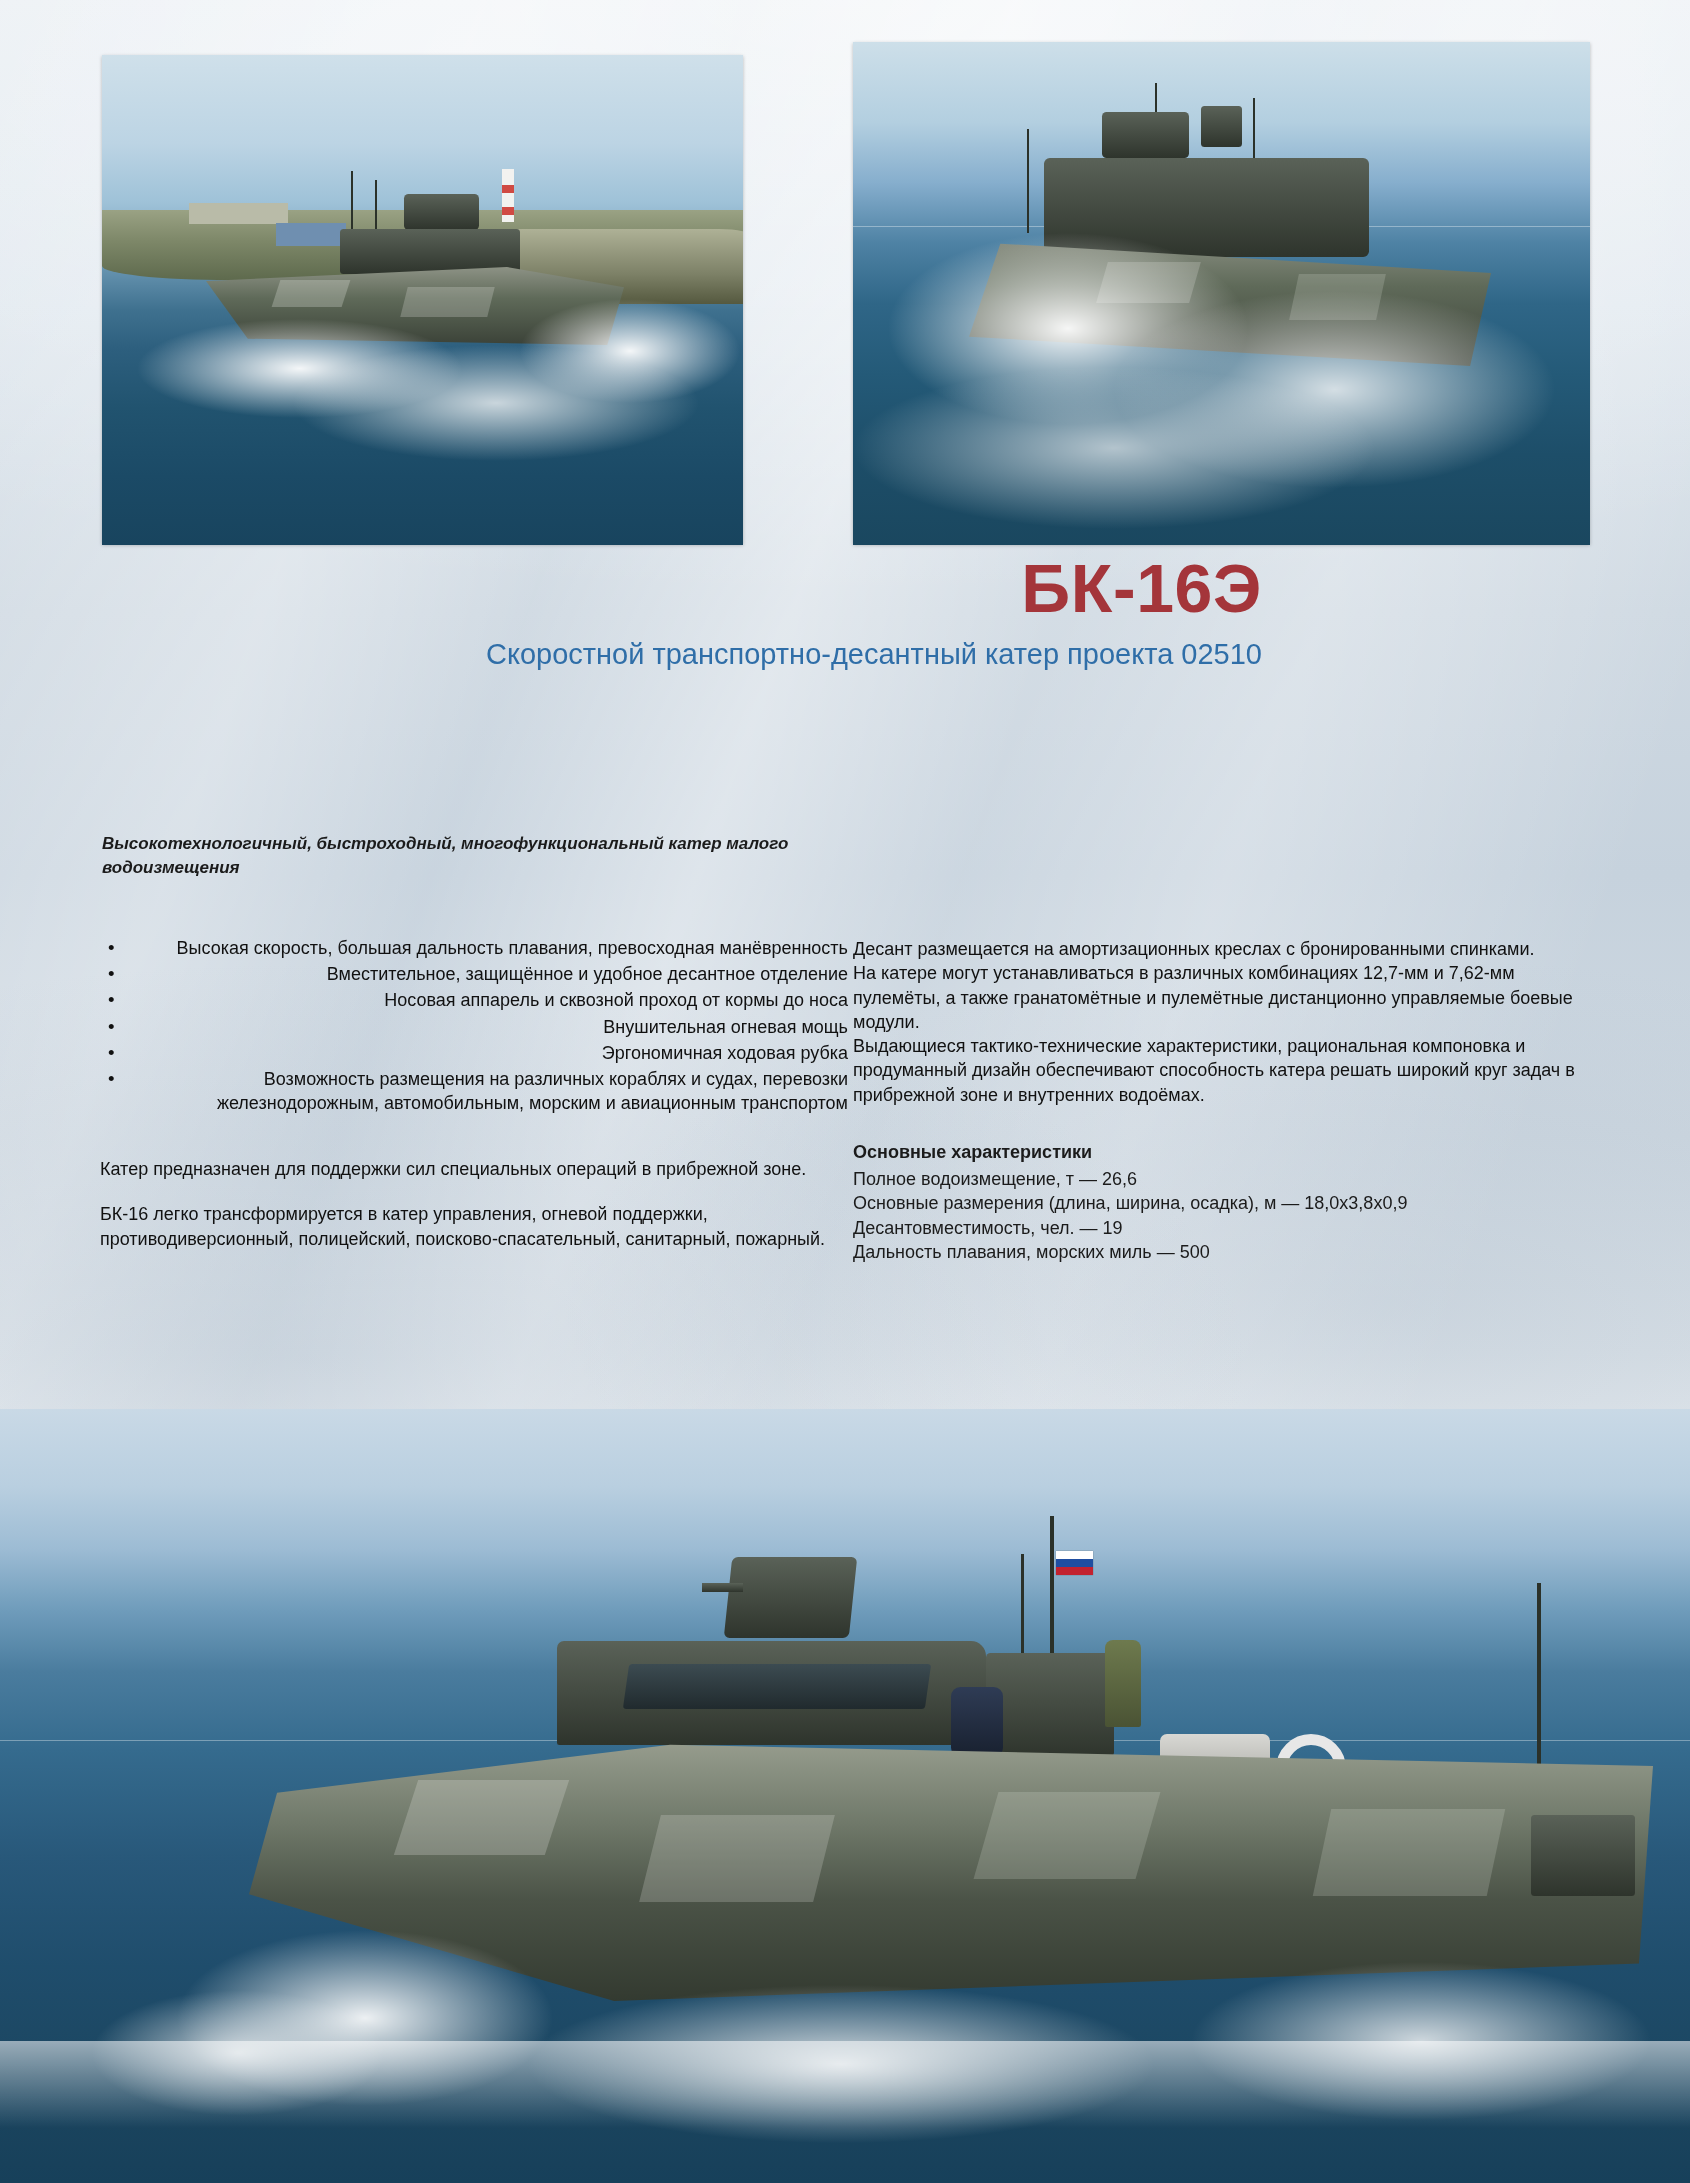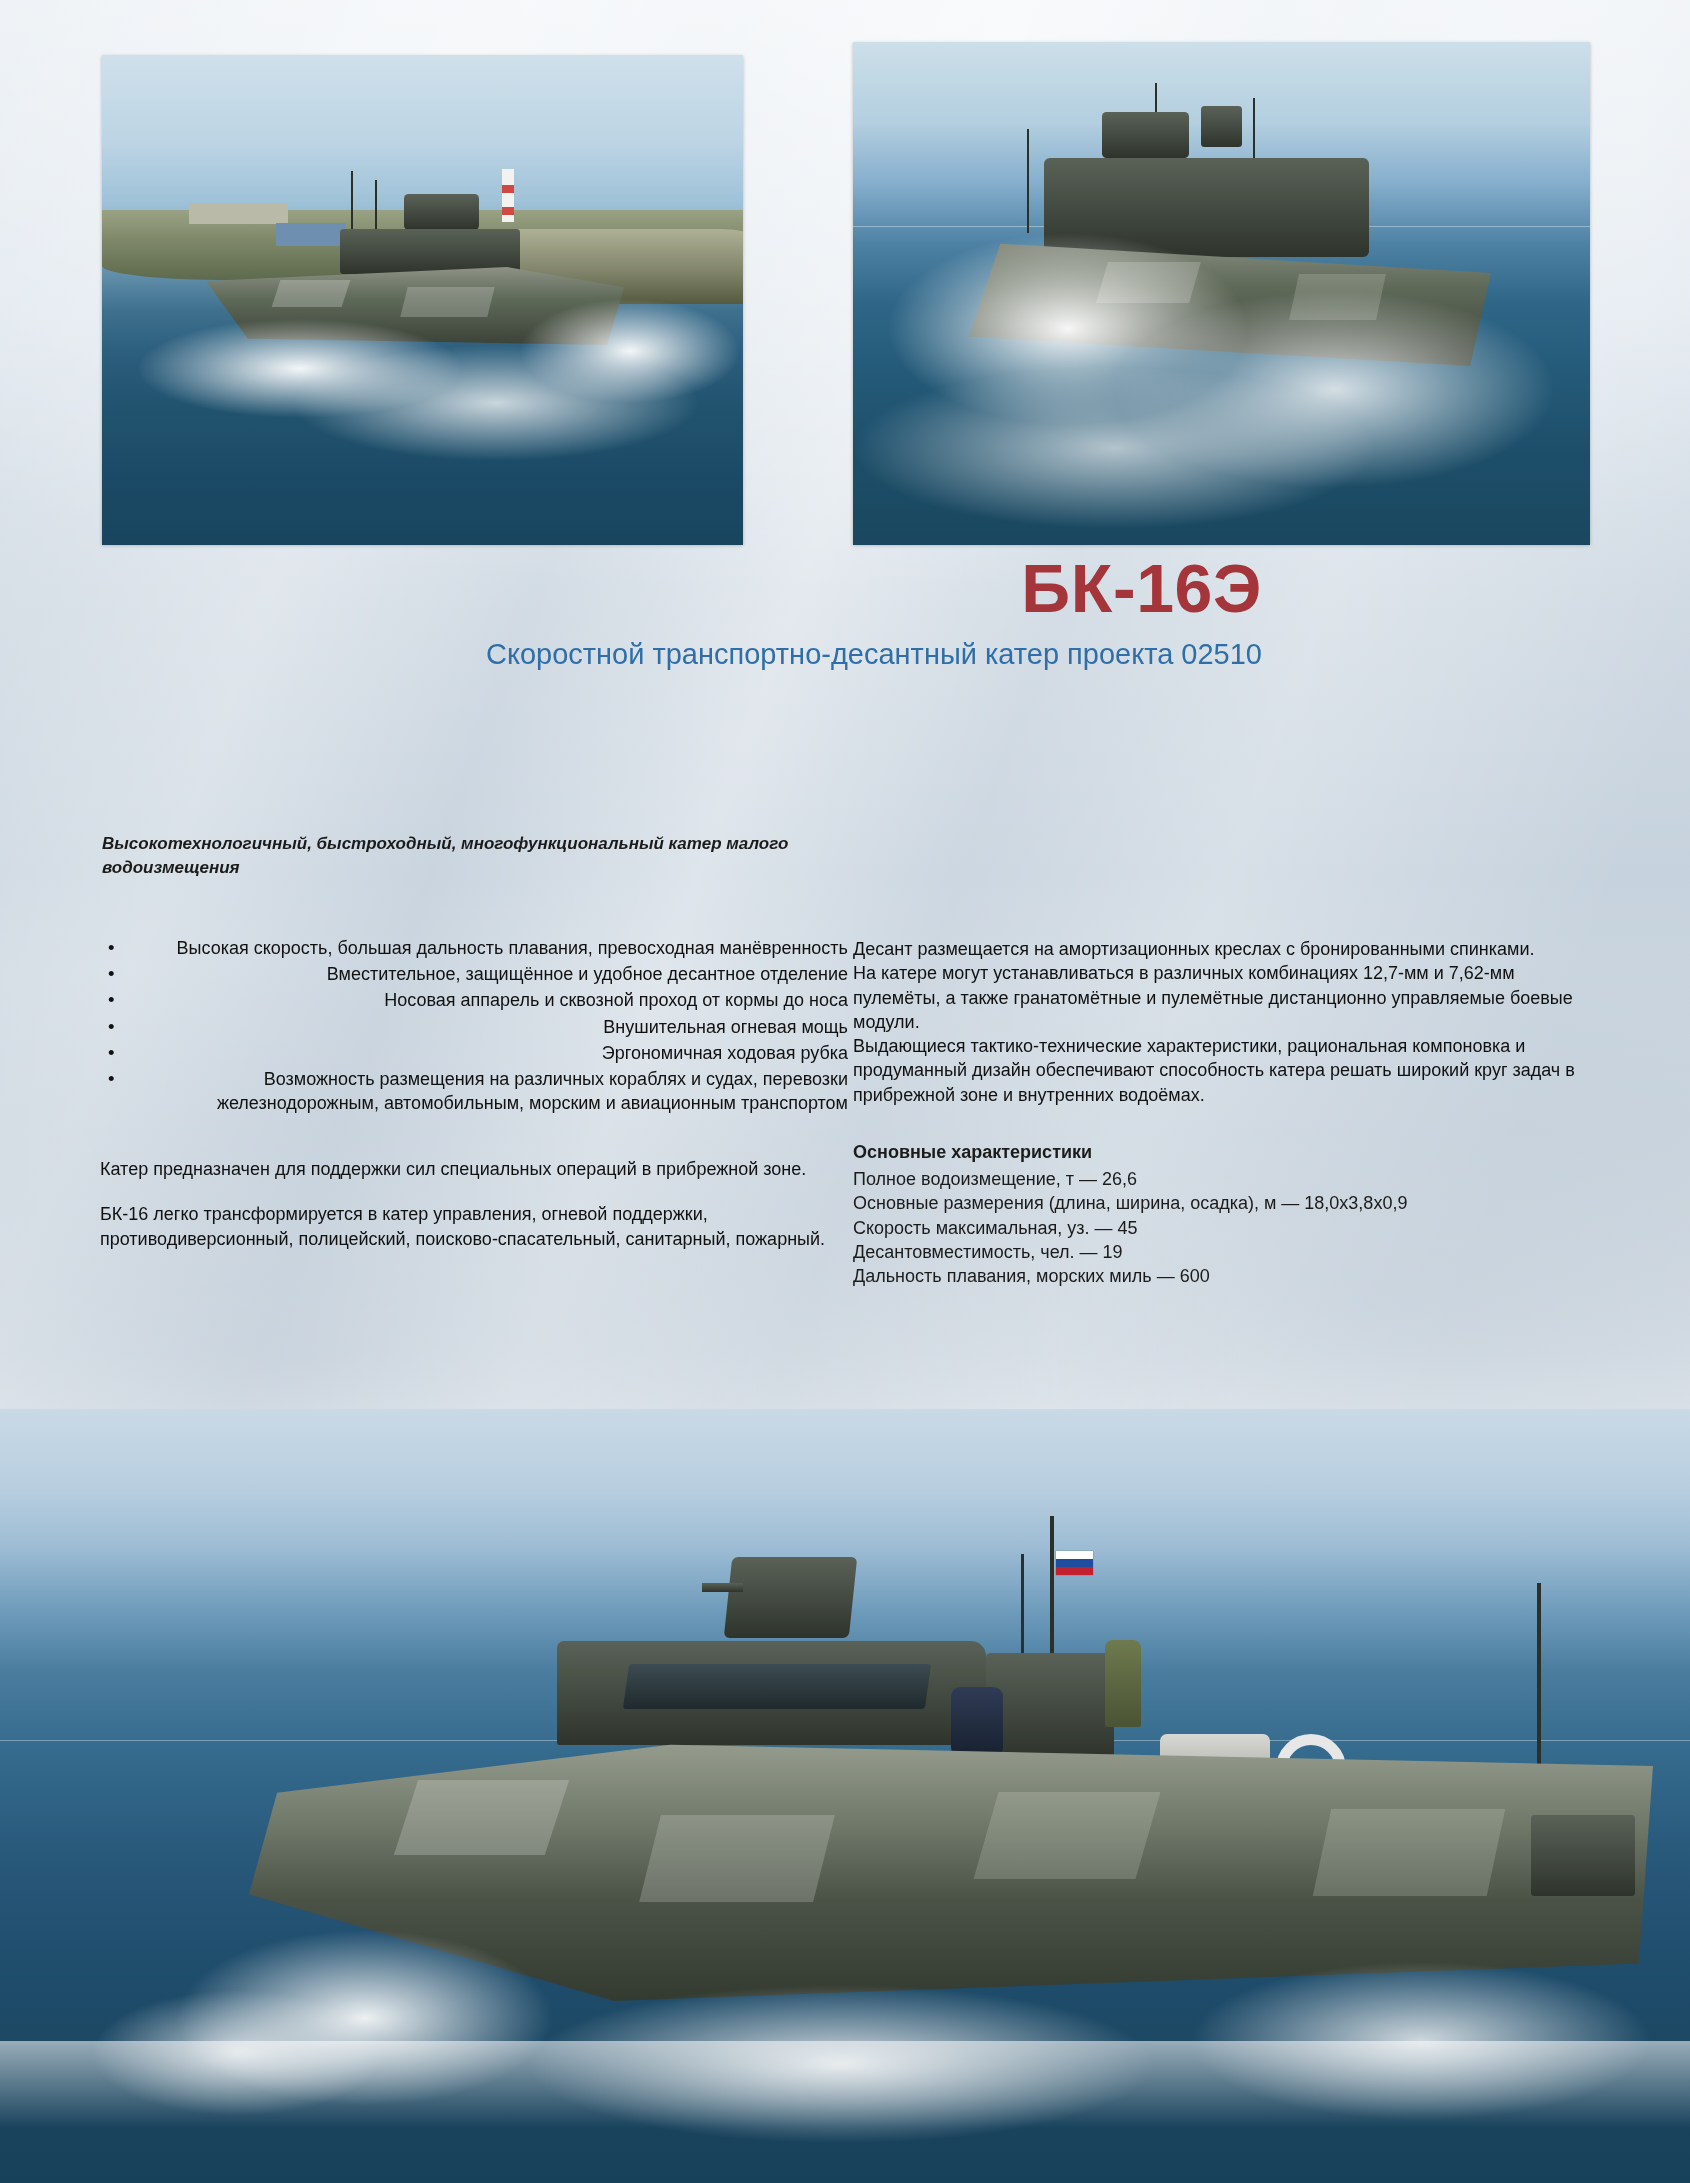--- a/index.html
+++ b/index.html
@@ -273,23 +273,22 @@
   </div>
 
   <div id="col-right">
     <p class="para">Десант размещается на амортизационных креслах с бронированными спинками.</p>
     <p class="para">На катере могут устанавливаться в различных комбинациях 12,7-мм и 7,62-мм пулемёты, а также гранатомётные и пулемётные дистанционно управляемые боевые модули.</p>
     <p class="para">Выдающиеся тактико-технические характеристики, рациональная компоновка и продуманный дизайн обеспечивают способность катера решать широкий круг задач в прибрежной зоне и внутренних водоёмах.</p>
 
     <div id="spec-heading">Основные характеристики</div>
     <div class="spec-line">Полное водоизмещение, т — 26,6</div>
     <div class="spec-line">Основные размерения (длина, ширина, осадка), м — 18,0х3,8х0,9</div>
-    <div class="spec-line">Скорость максимальная, уз. — 45</div>
     <div class="spec-line">Десантовместимость, чел. — 19</div>
-    <div class="spec-line">Дальность плавания, морских миль — 600</div>
+    <div class="spec-line">Дальность плавания, морских миль — 500</div>
   </div>
 
   <div id="photo-bottom">
     <div class="seascape">
       <div class="horizon" style="top:331px;"></div>
 
       <div class="mast" style="left:1050px; top:107px; height:226px; width:3.5px;"></div>
       <div class="mast" style="left:1537px; top:174px; height:255px; width:3.5px;"></div>
       <div class="mast" style="left:1021px; top:145px; height:186px; width:2.9px;"></div>
 

